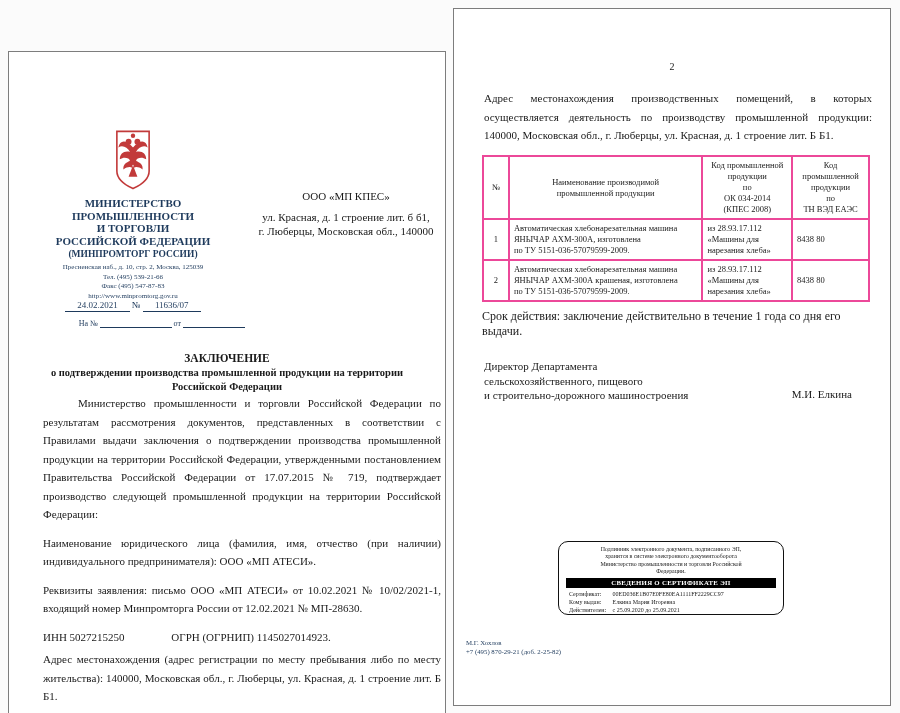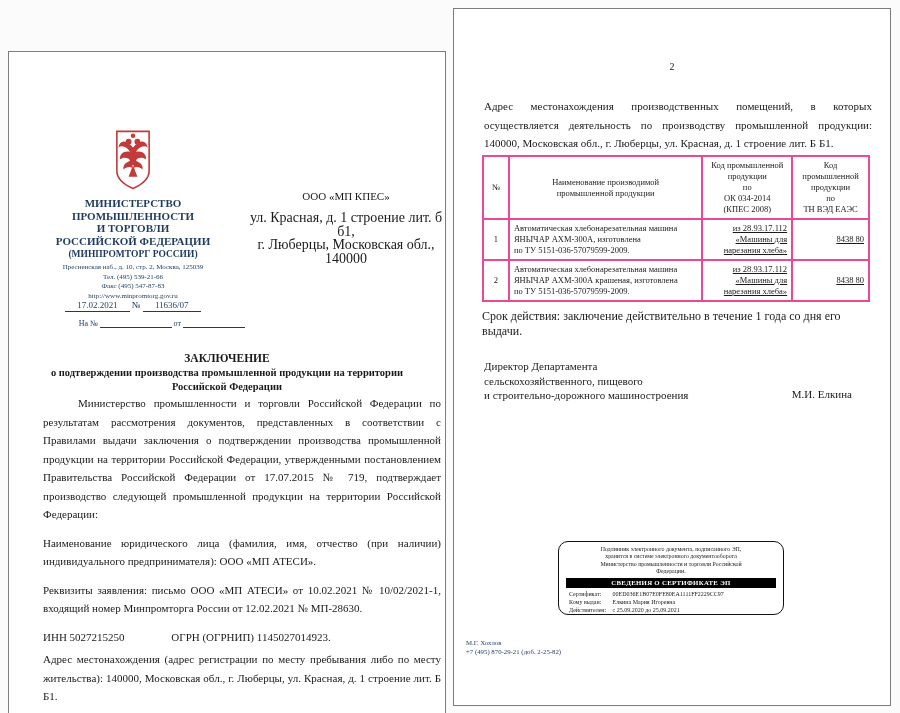--- a/index.html
+++ b/index.html
@@ -24,45 +24,45 @@
     font-size:9.5px;font-weight:600;}
   .contacts{position:absolute;top:211px;left:12px;width:224px;text-align:center;
     font-size:7px;line-height:9.6px;}
   .dateline{position:absolute;top:248px;left:12px;width:224px;text-align:center;
     font-size:9px;}
   .refline{position:absolute;top:266px;left:12px;width:224px;text-align:right;
     padding-left:10px;font-size:8px;box-sizing:border-box;}
   .u{border-bottom:1px solid #1e3a5c;padding:0 12px 1px 12px;display:inline-block;}
   .blank{border-bottom:1px solid #1e3a5c;display:inline-block;height:9px;vertical-align:bottom;}
   .recipient{position:absolute;top:138px;left:236px;width:202px;text-align:center;font-size:11px;}
-  .recipient .addr{margin-top:9px;font-size:14px;line-height:13.5px;}
+  .recipient .addr{margin-top:9px;font-size:11px;line-height:13.5px;}
   .doc-title{position:absolute;top:300px;left:18px;width:400px;text-align:center;
     font-weight:bold;font-size:11.5px;}
   .doc-subtitle{position:absolute;top:314px;left:18px;width:400px;text-align:center;
     font-weight:bold;font-size:10.5px;line-height:13.5px;}
   .body-text{position:absolute;top:342px;left:34px;width:398px;font-size:11px;
     line-height:18.5px;text-align:justify;}
   .body-text p{margin:0 0 10px 0;}
   .body-text p.indent{text-indent:35px;}
   .inn-line span.ogrn{margin-left:44px;}
   
   .pagenum{position:absolute;top:52px;left:0;width:100%;text-align:center;font-size:10px;}
-  .intro{position:absolute;top:88px;left:30px;width:388px;font-size:11px;
+  .intro{position:absolute;top:80px;left:30px;width:388px;font-size:11px;
     line-height:18.5px;text-align:justify;}
   table.prod{position:absolute;top:146px;left:28px;width:388px;border-collapse:collapse;
     font-size:8.5px;line-height:11px;}
   table.prod th,table.prod td{border:2px solid #ec4899;padding:3px 4px;vertical-align:middle;}
   table.prod th{font-weight:normal;text-align:center;}
   table.prod col.c-num{width:26px;}
   table.prod col.c-name{width:195px;}
   table.prod col.c-ok{width:90px;}
   table.prod col.c-tn{width:77px;}
   td.num{text-align:center;vertical-align:bottom;padding-bottom:8px;}
   td.name{text-align:left;}
-  td.code{text-align:right;text-decoration:underline;}
+  td.code{text-align:left;}
   .validity{position:absolute;top:300px;left:28px;width:394px;font-size:12px;}
   .sig-pos{position:absolute;top:350px;left:30px;font-size:11px;line-height:14.5px;}
   .sig-name{position:absolute;top:379px;right:38px;font-size:11px;}
   .stamp{position:absolute;top:532px;left:104px;width:226px;height:74px;
     border:1.5px solid #111;border-radius:10px;box-sizing:border-box;padding-top:4px;}
   .stamp-head{font-size:5.9px;line-height:7.4px;text-align:center;color:#222;}
   .stamp-bar{margin:2px 7px;background:#000;color:#fff;font-size:6.8px;font-weight:bold;
     text-align:center;line-height:10px;height:10px;letter-spacing:.3px;}
   .stamp-rows{margin:2px 0 0 10px;font-size:6px;line-height:8px;color:#222;}
   .stamp-rows .lbl{display:inline-block;min-width:42px;}
@@ -93,21 +93,21 @@
   <div class="ministry-short navy">(МИНПРОМТОРГ РОССИИ)</div>
 
   <div class="contacts navy">
     <div>Пресненская наб., д. 10, стр. 2, Москва, 125039</div>
     <div>Тел. (495) 539-21-66</div>
     <div>Факс (495) 547-87-83</div>
     <div>http://www.minpromtorg.gov.ru</div>
   </div>
 
   <div class="dateline navy">
-    <span class="u">17.02.2021</span>
+    <span class="u">24.02.2021</span>
     <span>№</span>
     <span class="u">11636/07</span>
   </div>
 
   <div class="refline navy">
     <span>На №</span>
     <span class="blank" style="width:72px;"></span>
     <span>от</span>
     <span class="blank" style="width:62px;"></span>
   </div>

